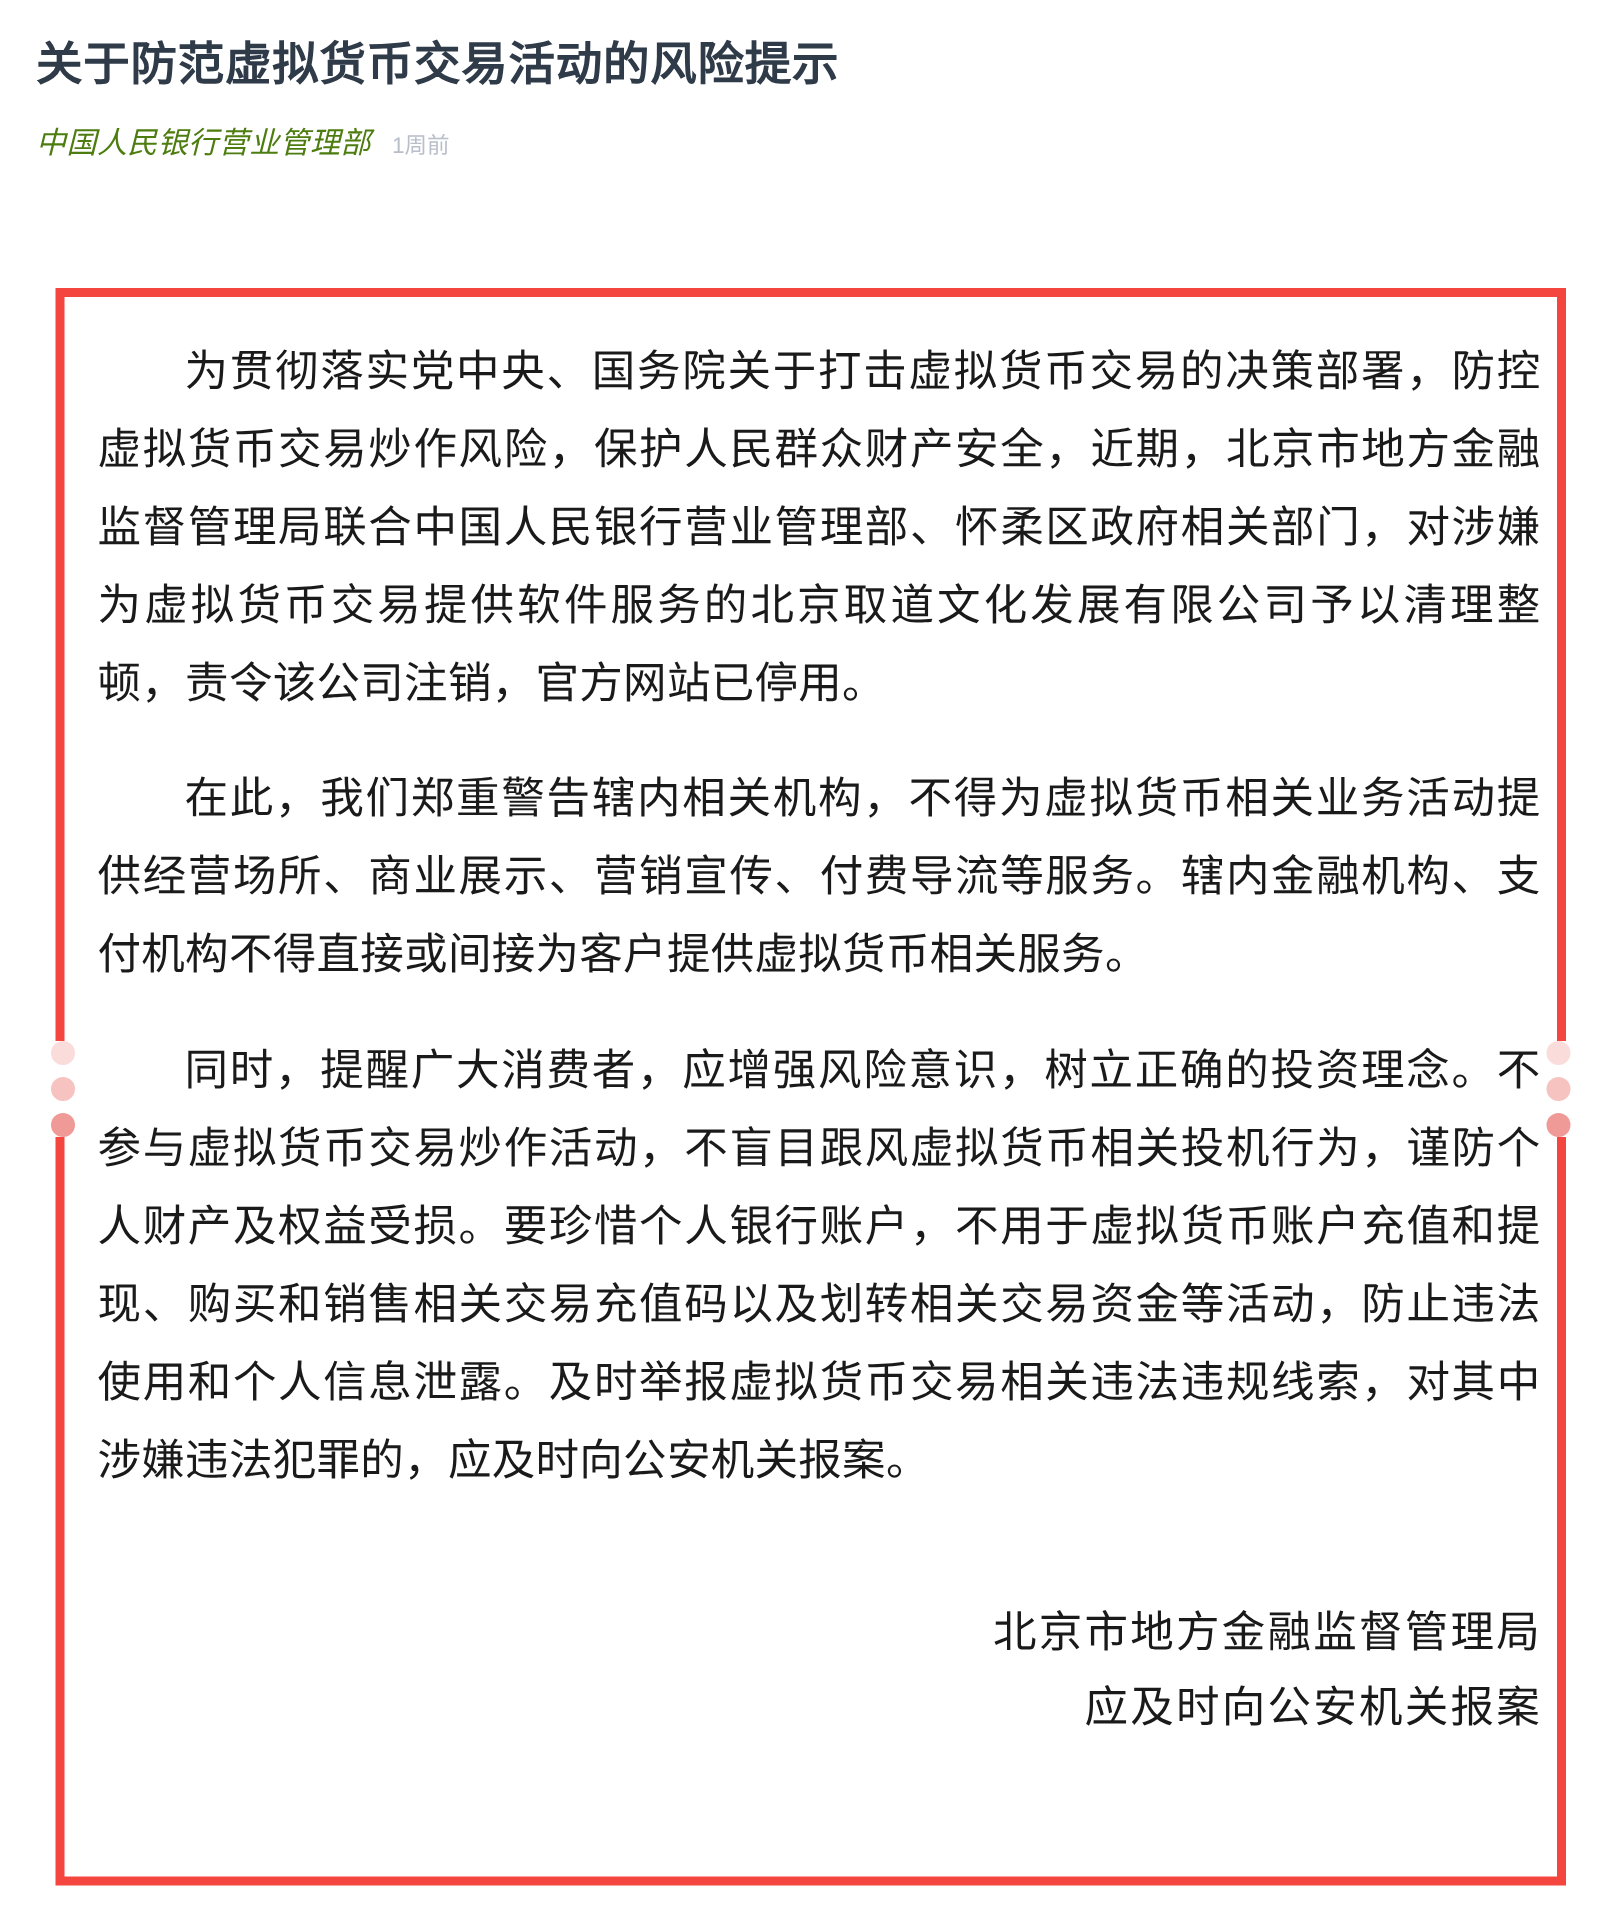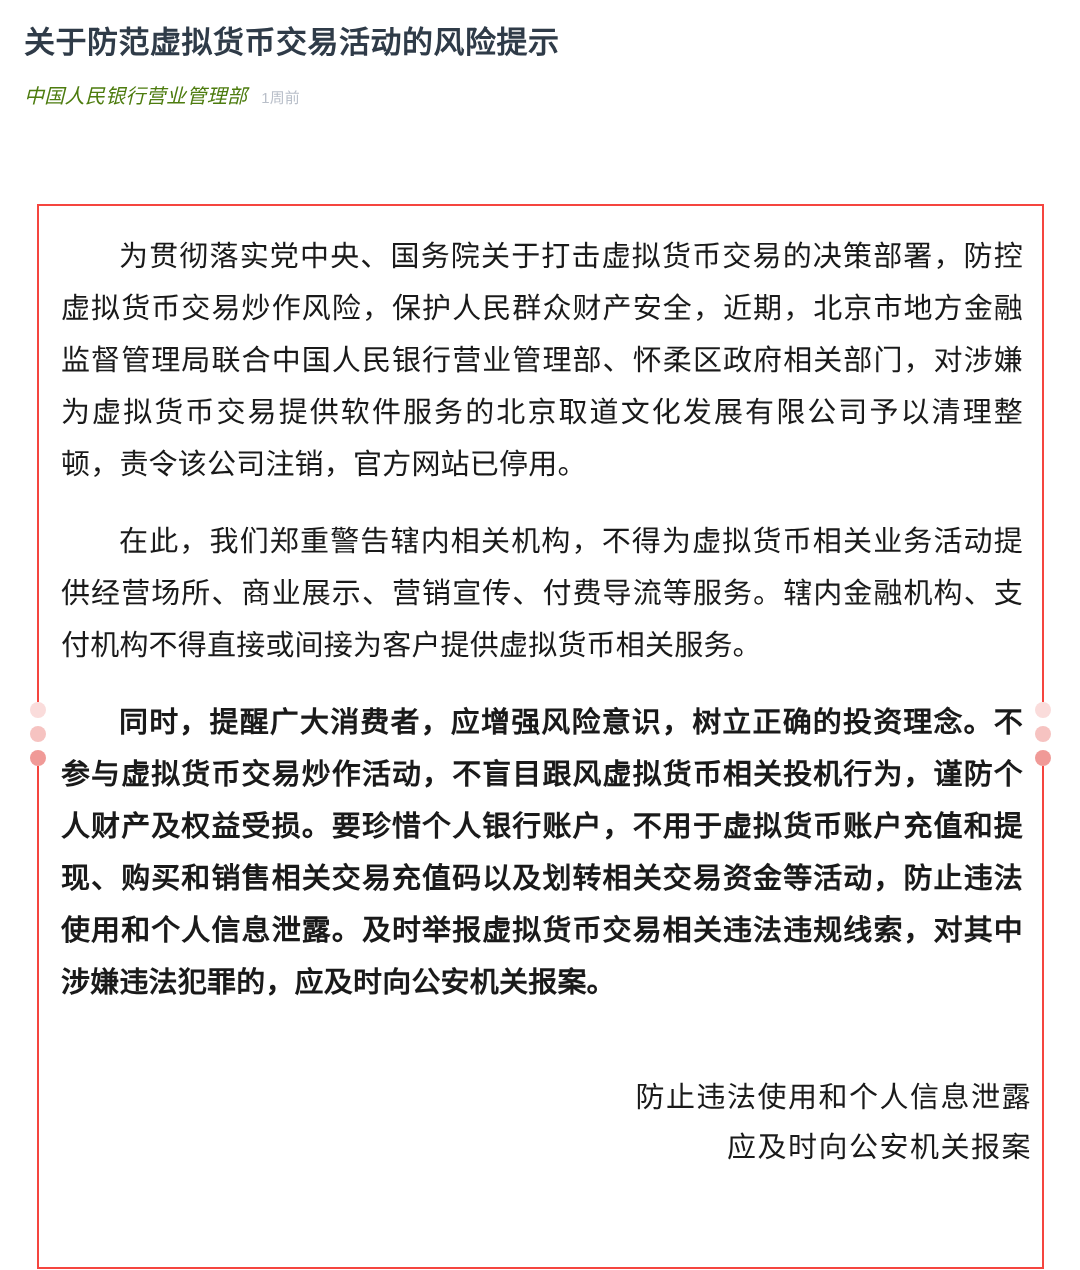--- a/index.html
+++ b/index.html
@@ -60,23 +60,22 @@
   }
 
   
   .notice-frame {
     position: absolute;
     left: 37px;
     top: 192px;
     width: 1007px;
     height: 1065px;
     box-sizing: border-box;
-    border: 2px solid #d946ef;
+    border: 6px solid #d946ef;
     background: #ffffff;
-    margin-top: 12px;
   }
 
   
   .dot-cluster {
     position: absolute;
     top: 496px;
     width: 22px;
     height: 64px;
     margin-top: 0;
     display: flex;
@@ -113,21 +112,20 @@
     color: #1a1a1a;
     text-indent: 58px;
     text-align: justify;
     text-justify: inter-character;
     letter-spacing: 0.2px;
     font-weight: 500;
   }
 
   .para:last-of-type {
     margin-bottom: 0;
-    font-weight: bold;
   }
 
   
   .signature {
     position: absolute;
     right: 10px;
     top: 866px;
     width: 600px;
     text-align: right;
   }
@@ -172,19 +170,19 @@
       <span class="dot d3" style="background: rgb(240, 154, 151);"></span>
     </div>
 
     <div class="notice-body">
       <p class="para">为贯彻落实党中央、国务院关于打击虚拟货币交易的决策部署，防控虚拟货币交易炒作风险，保护人民群众财产安全，近期，北京市地方金融监督管理局联合中国人民银行营业管理部、怀柔区政府相关部门，对涉嫌为虚拟货币交易提供软件服务的北京取道文化发展有限公司予以清理整顿，责令该公司注销，官方网站已停用。</p>
       <p class="para">在此，我们郑重警告辖内相关机构，不得为虚拟货币相关业务活动提供经营场所、商业展示、营销宣传、付费导流等服务。辖内金融机构、支付机构不得直接或间接为客户提供虚拟货币相关服务。</p>
       <p class="para">同时，提醒广大消费者，应增强风险意识，树立正确的投资理念。不参与虚拟货币交易炒作活动，不盲目跟风虚拟货币相关投机行为，谨防个人财产及权益受损。要珍惜个人银行账户，不用于虚拟货币账户充值和提现、购买和销售相关交易充值码以及划转相关交易资金等活动，防止违法使用和个人信息泄露。及时举报虚拟货币交易相关违法违规线索，对其中涉嫌违法犯罪的，应及时向公安机关报案。</p>
     </div>
 
     <div class="signature">
-      <div class="sign-line">防止违法使用和个人信息泄露</div>
+      <div class="sign-line">北京市地方金融监督管理局</div>
       <div class="sign-line">应及时向公安机关报案</div>
     </div>
 
   </div>
 
 </div>
 
 </body></html>

